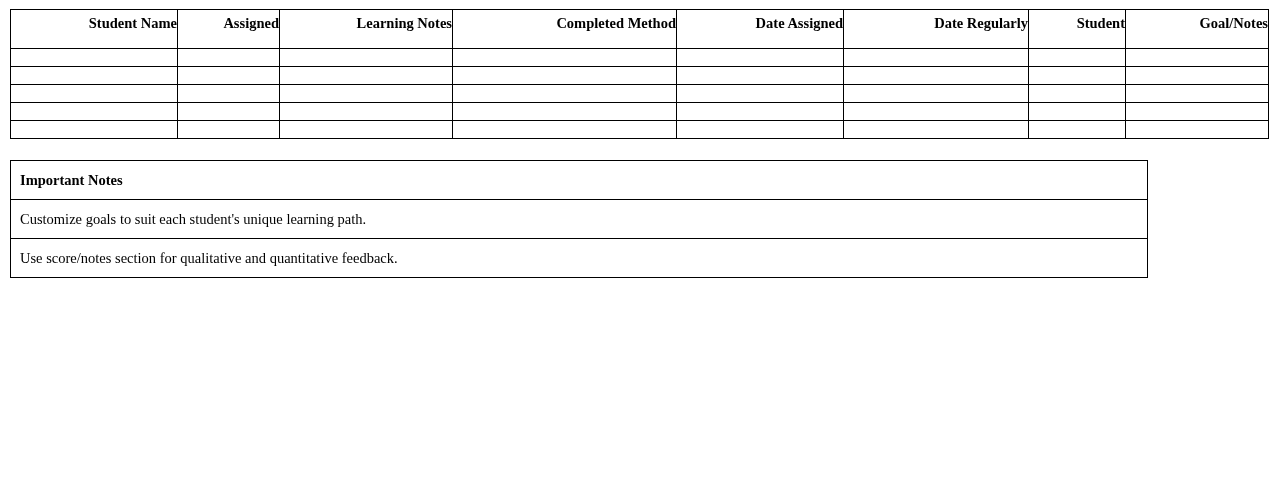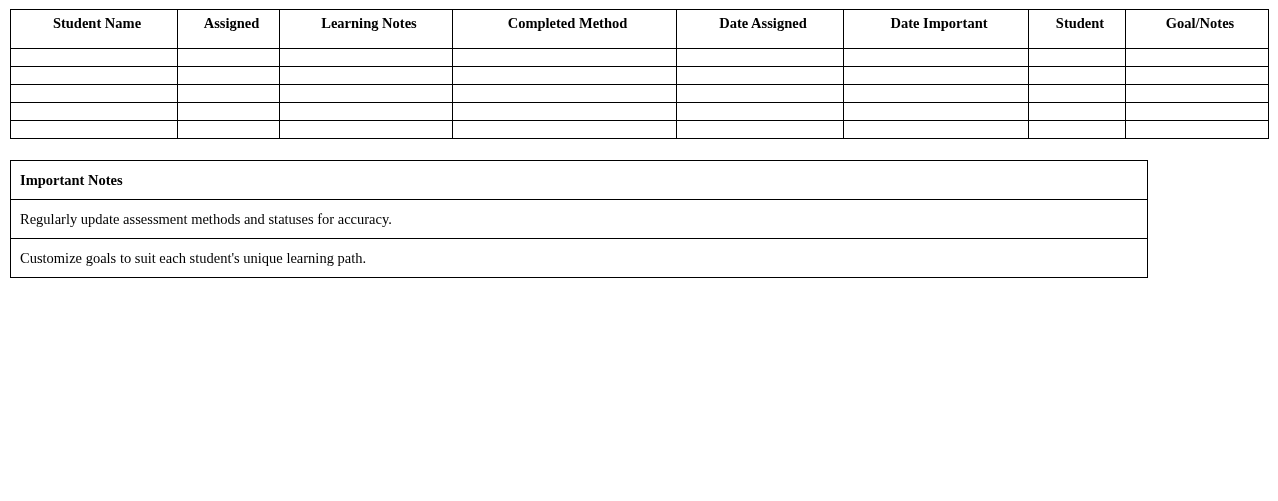--- a/index.html
+++ b/index.html
@@ -29,21 +29,21 @@
     width: 1258px;
     margin: 0;
   }
   table.tracker th,
   table.tracker td {
     border: 1px solid #000000;
     padding: 0;
     vertical-align: top;
   }
   table.tracker th {
-    text-align: center;
+    text-align: right;
     font-weight: bold;
     font-size: 14.5px;
     line-height: 1.2;
     height: 28px;
     padding: 5px 0 5px 6px;
   }
   table.tracker td {
     height: 17px;
   }
 
@@ -98,21 +98,21 @@
         <col class="c6">
         <col class="c7">
     </colgroup>
     <thead>
       <tr>
         <th>Student Name</th>
         <th>Assigned</th>
         <th>Learning Notes</th>
         <th>Completed Method</th>
         <th>Date Assigned</th>
-        <th>Date Important</th>
+        <th>Date Regularly</th>
         <th>Student</th>
         <th>Goal/Notes</th>
       </tr>
     </thead>
     <tbody>
       <tr>
         <td></td>
         <td></td>
         <td></td>
         <td></td>
@@ -165,21 +165,21 @@
   </table>
 
   <table class="notes">
     <thead>
       <tr>
         <th>Important Notes</th>
       </tr>
     </thead>
     <tbody>
       <tr>
-        <td>Regularly update assessment methods and statuses for accuracy.</td>
+        <td>Customize goals to suit each student's unique learning path.</td>
       </tr>
       <tr>
-        <td>Customize goals to suit each student's unique learning path.</td>
+        <td>Use score/notes section for qualitative and quantitative feedback.</td>
       </tr>
     </tbody>
   </table>
 
 </div>
 
 </body></html>

